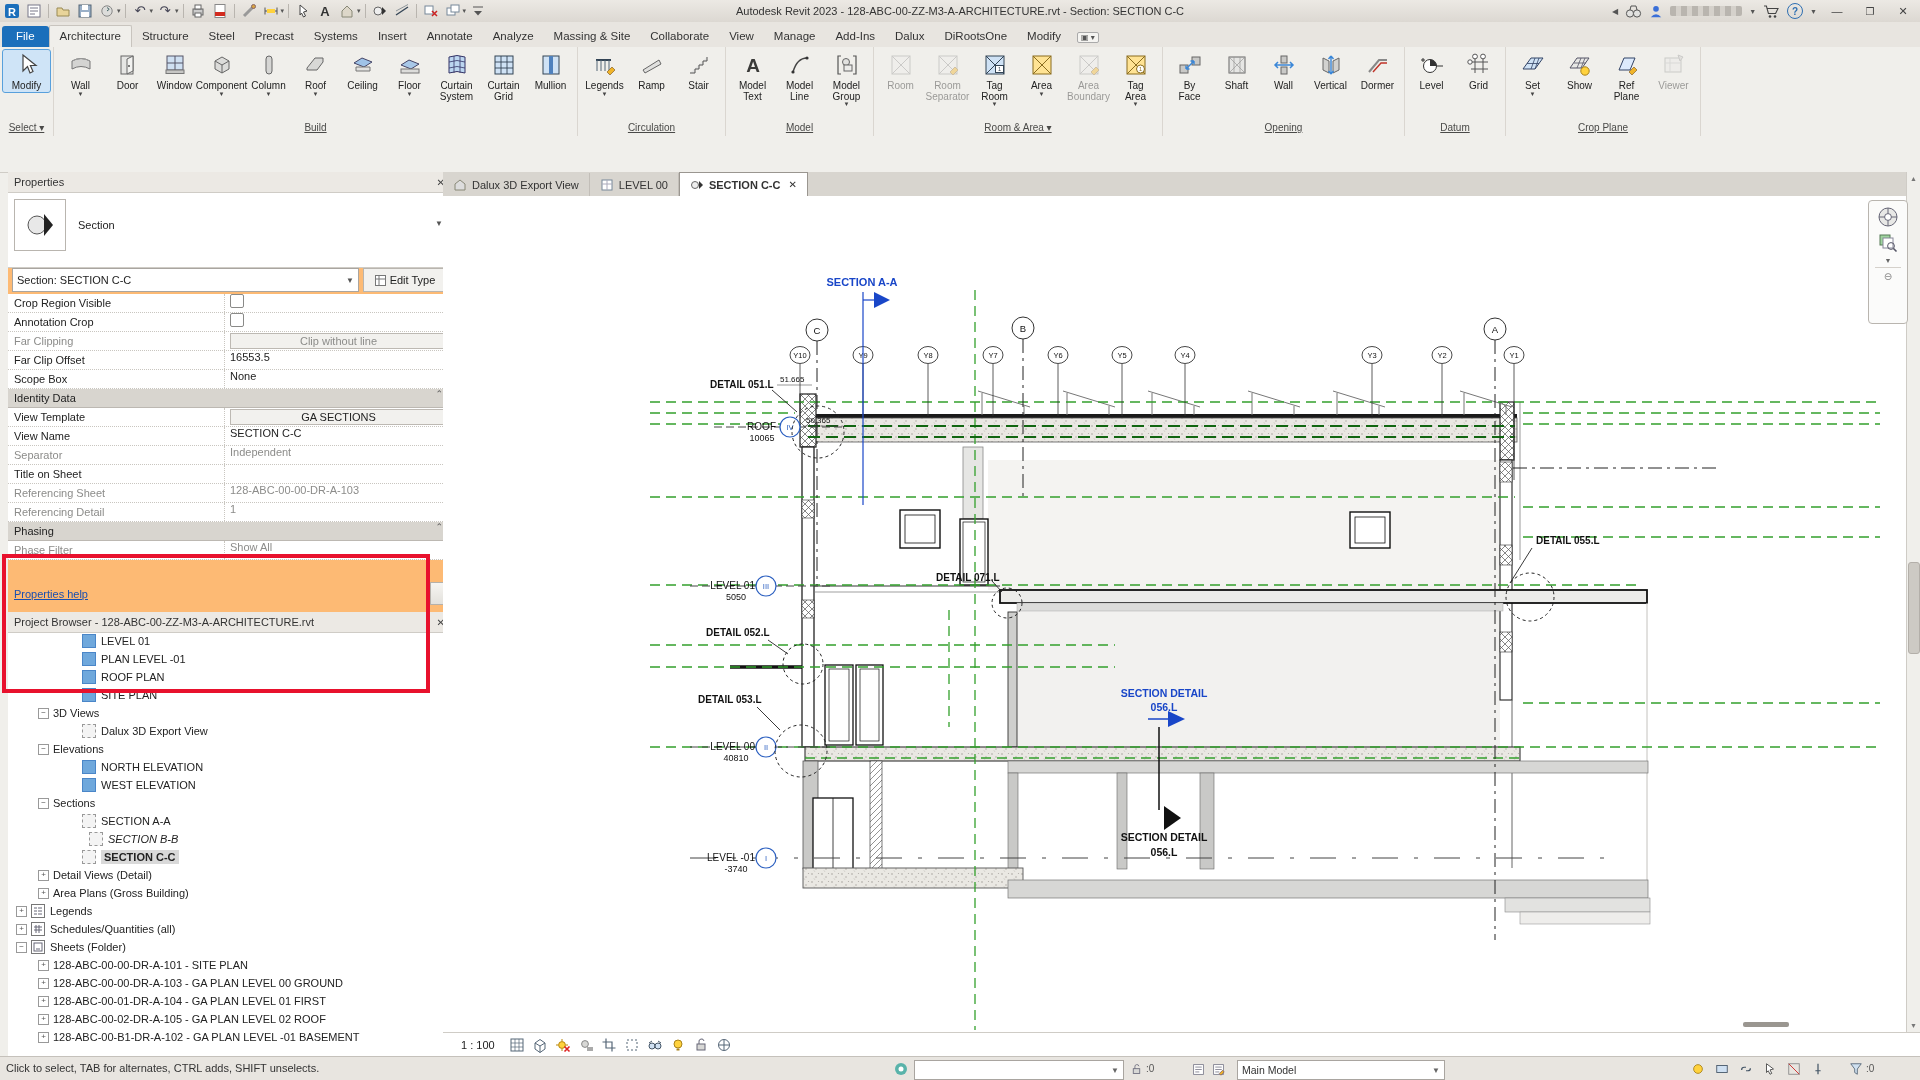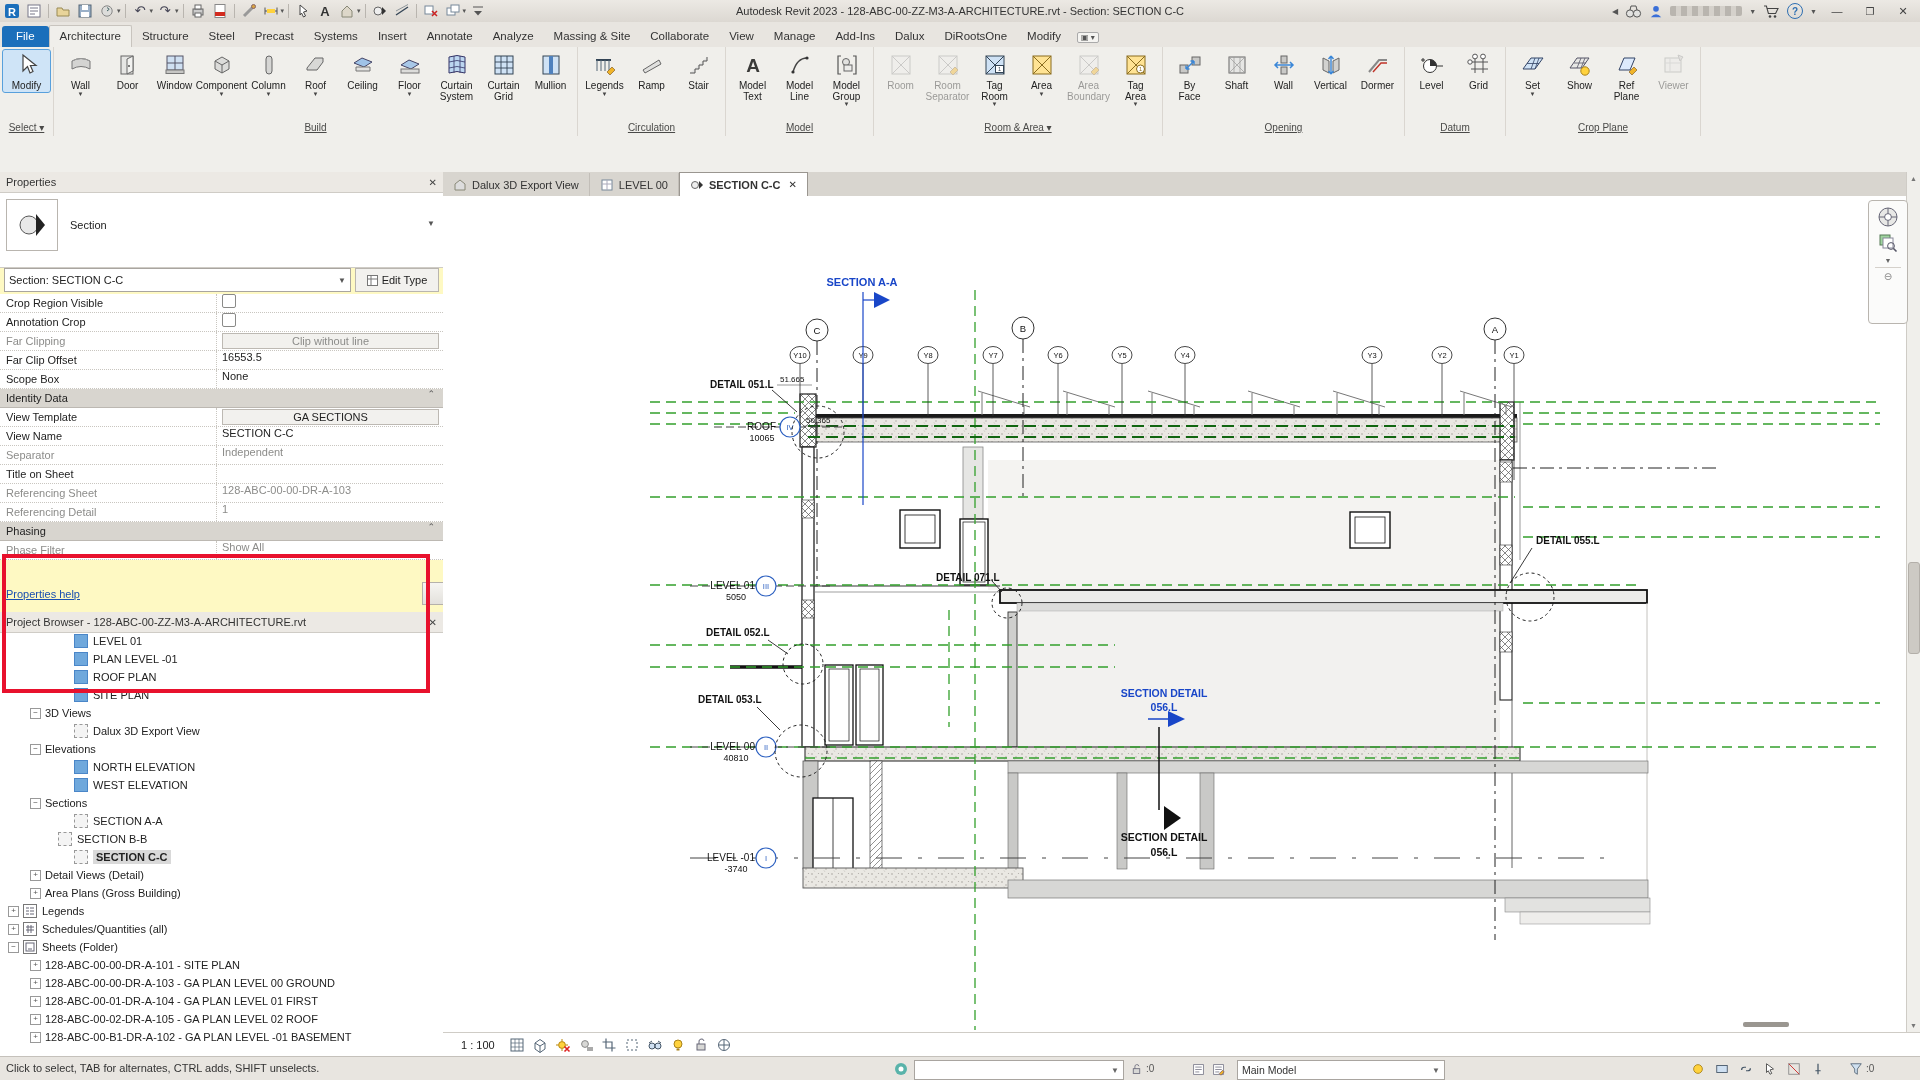--- a/index.html
+++ b/index.html
@@ -27,21 +27,21 @@
   .rbtns{flex:1;display:flex;align-items:flex-start;padding:3px 3px 0;}
   .rbtn{width:47px;display:flex;flex-direction:column;align-items:center;padding-top:2px;border-radius:2px;}
   .rbtn .lab{font-size:10px;line-height:10.5px;text-align:center;color:#222;margin-top:1px;white-space:pre-line;}
   .rbtn .drop{font-size:6px;color:#444;line-height:5px;}
   .rbtn.dis{opacity:.42;}
   .rbtn.hl{background:#cfe4f7;outline:1.5px solid #58a0dc;}
   .grouplab{height:16px;font-size:10px;color:#4a4a48;text-align:center;line-height:16px;text-decoration:underline;}
   
   #optionsbar{position:absolute;left:0;top:136px;width:1920px;height:36px;background:#f0efeb;border-bottom:1px solid #cfccc6;}
   
-  #leftcol{position:absolute;left:0;top:172px;width:443px;height:884px;background:#fef9c3;border-right:1px solid #8b5cf6;}
+  #leftcol{position:absolute;left:8px;top:172px;width:443px;height:884px;background:#fdba74;border-right:1px solid #8b5cf6;}
   .paneltitle{height:20px;display:flex;align-items:center;padding:0 6px;font-size:11px;color:#333;background:#ece9e4;border-bottom:1px solid #cfccc6;position:relative;}
   .paneltitle .x{position:absolute;right:6px;color:#444;font-size:10px;}
   #props-type{height:74px;background:#fff;border-bottom:1px solid #cfccc6;position:relative;}
   #type-img{position:absolute;left:6px;top:6px;width:50px;height:50px;border:1px solid #b9b5af;background:#fff;display:flex;align-items:center;justify-content:center;}
   #type-name{position:absolute;left:70px;top:26px;font-size:11px;}
   #type-caret{position:absolute;right:8px;top:26px;font-size:8px;color:#555;}
   #selrow{position:absolute;left:0;top:96px;width:443px;height:24px;display:flex;}
   #type-select{flex:1;margin-left:4px;border:1px solid #a9a5a0;background:#fff;height:22px;display:flex;align-items:center;padding:0 4px;font-size:11px;position:relative;}
   #type-select .caret{position:absolute;right:4px;font-size:8px;color:#555;}
   #edittype{width:82px;margin:0 4px;border:1px solid #b9b5af;background:#f2f1ee;height:22px;display:flex;align-items:center;justify-content:center;gap:4px;font-size:11px;}
@@ -751,21 +751,21 @@
             <span class="tlab">WEST ELEVATION</span>
           </div>
           <div class="titem" style="padding-left: 30px;">
             <span class="explab">−</span>
             <span class="tlab">Sections</span>
           </div>
           <div class="titem" style="padding-left: 74px;">
             <span class="treeicon ti-white"></span>
             <span class="tlab">SECTION A-A</span>
           </div>
-          <div class="titem" style="padding-left: 58px;">
+          <div class="titem" style="padding-left: 81px; font-style: italic;">
             <span class="treeicon ti-white"></span>
             <span class="tlab">SECTION B-B</span>
           </div>
           <div class="titem sel" style="padding-left: 74px;">
             <span class="treeicon ti-white"></span>
             <span class="tlab">SECTION C-C</span>
           </div>
           <div class="titem" style="padding-left: 30px;">
             <span class="explab">+</span>
             <span class="tlab">Detail Views (Detail)</span>

